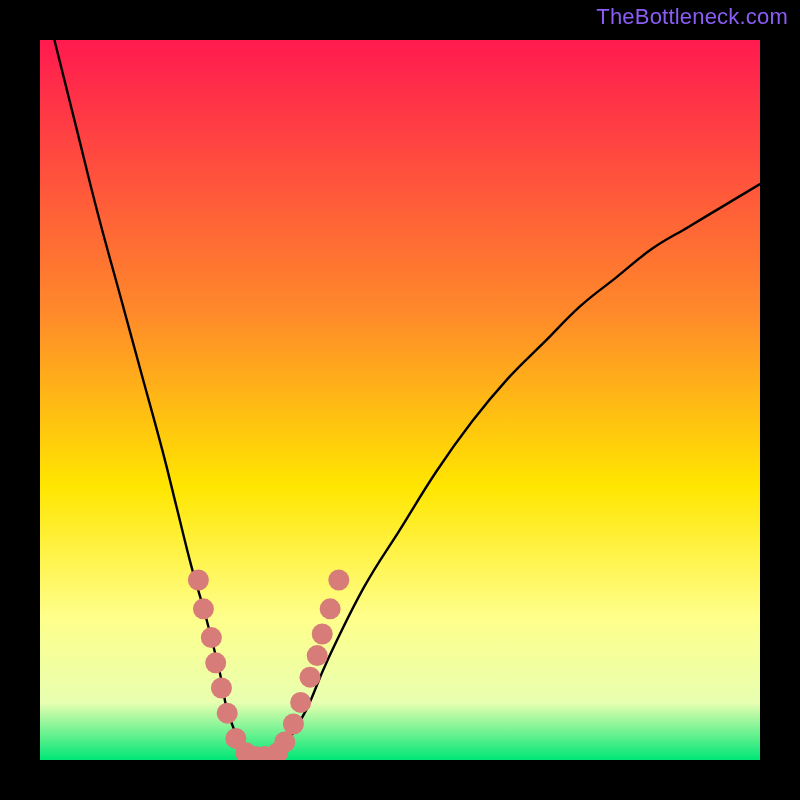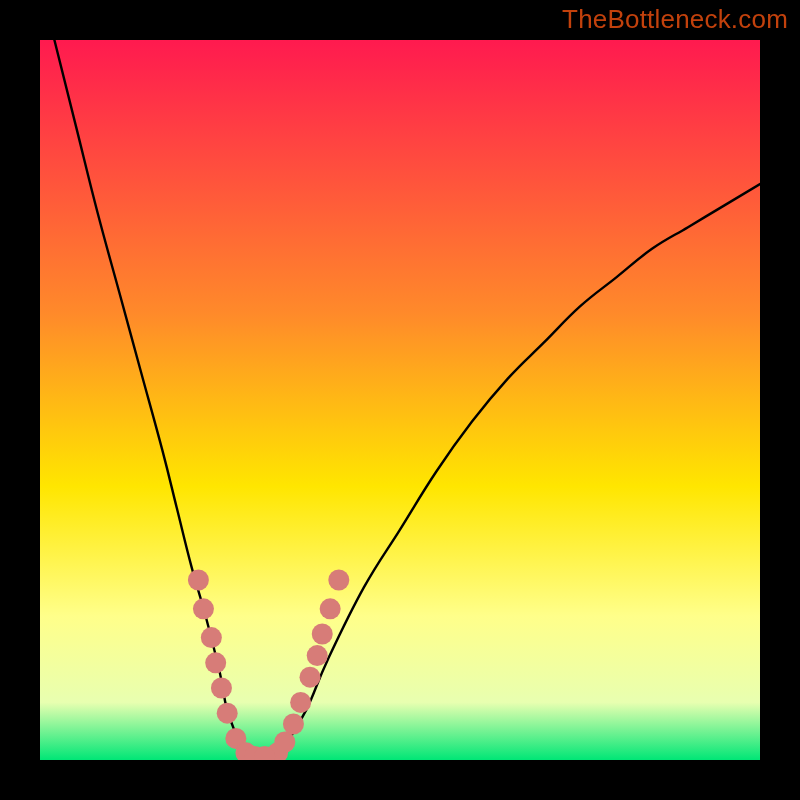--- a/index.html
+++ b/index.html
@@ -14,22 +14,22 @@
   .frame {
     position: relative;
     width: 800px;
     height: 800px;
     background: #000;
   }
   .watermark {
     position: absolute;
     top: 4px;
     right: 12px;
-    color: #c2410c;
-    font-size: 26px;
+    color: #8b5cf6;
+    font-size: 22px;
     font-weight: 500;
     letter-spacing: 0.2px;
     z-index: 10;
   }
   .plot-area {
     position: absolute;
     left: 40px;
     top: 40px;
     width: 720px;
     height: 720px;

